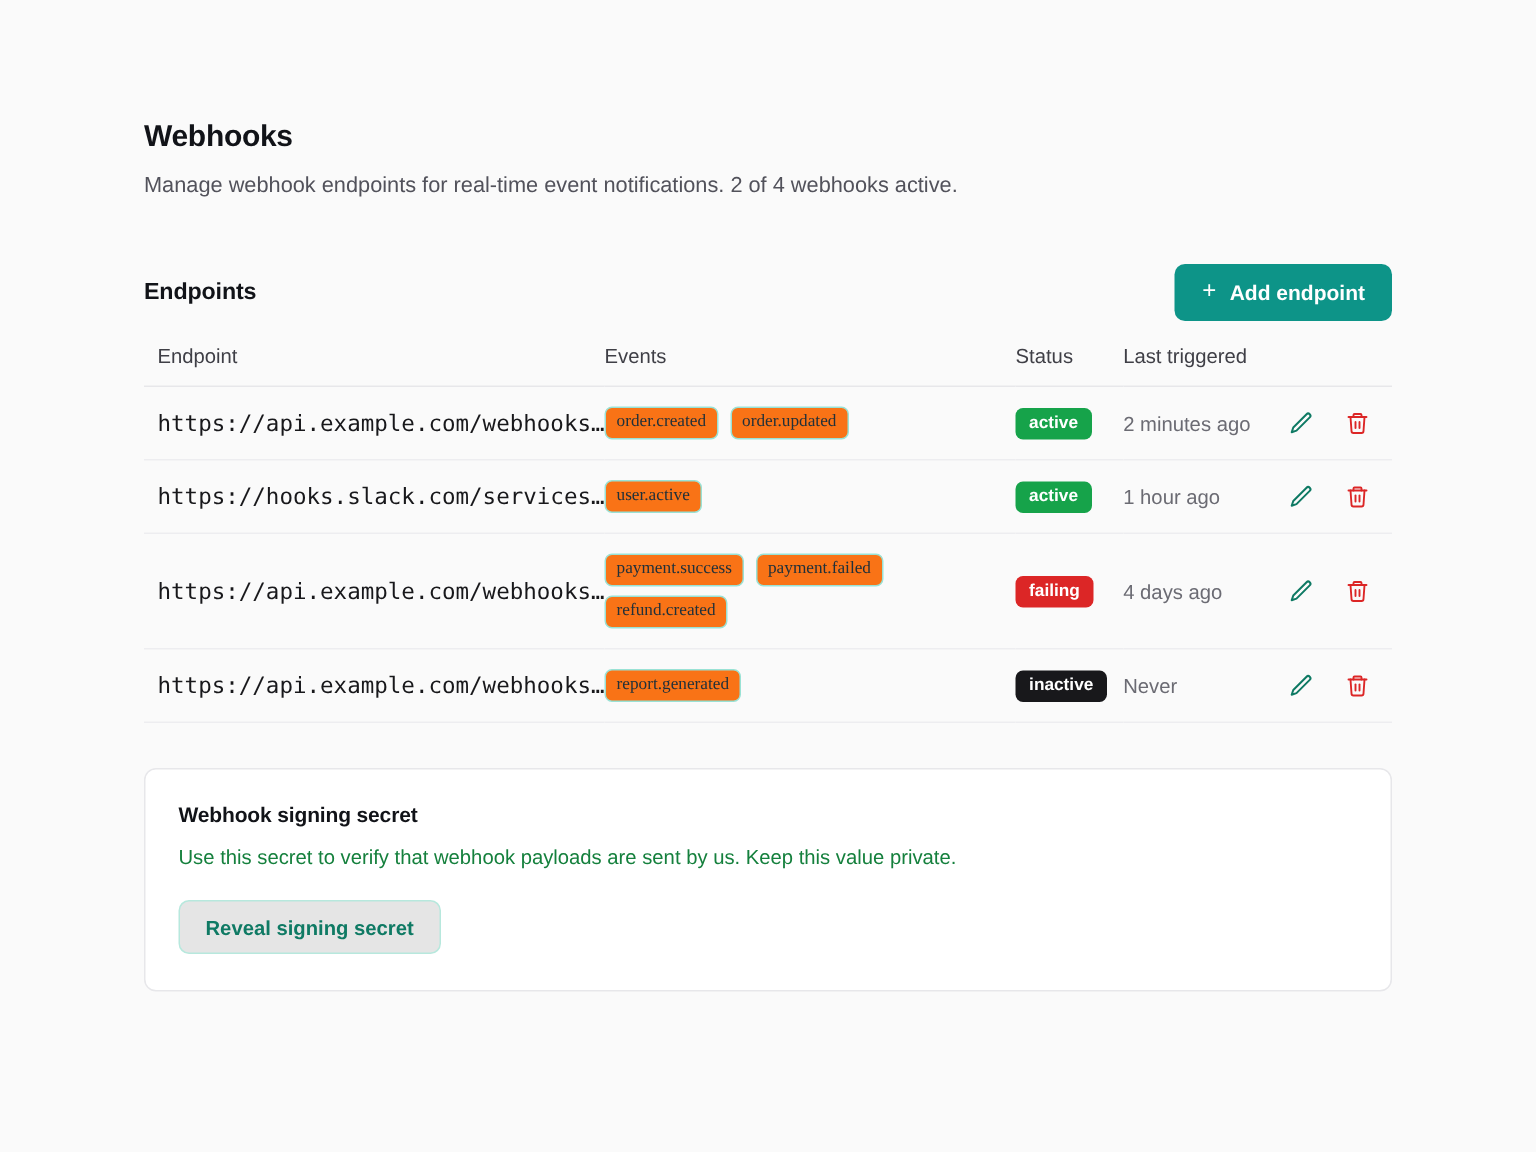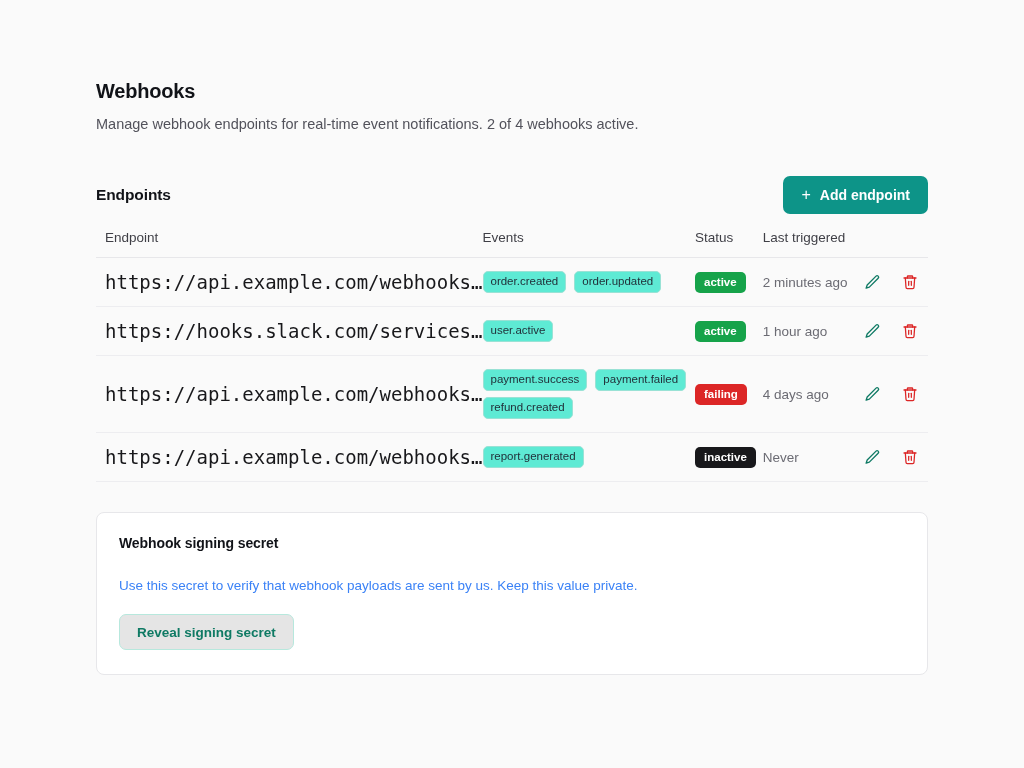--- a/index.html
+++ b/index.html
@@ -109,43 +109,44 @@
   .table tbody tr { border-bottom: 1px solid #ededf0; }
 
   .table tbody td {
     padding: 13px 0;
     vertical-align: middle;
   }
 
   .cell-endpoint {
     padding-left: 9px !important;
     font-family: "DejaVu Sans Mono", monospace;
-    font-size: 19px;
+    font-size: 15px;
     color: #18181b;
     white-space: nowrap;
     overflow: hidden;
   }
 
   .event-list {
     display: flex;
     flex-wrap: wrap;
     gap: 6px 8px;
     max-width: 270px;
   }
 
   .event-badge {
     display: inline-block;
     padding: 3px 7px 4px 7px;
     border: 1px solid #99e2d5;
-    background: #5eead4;
+    background: #f97316;
     border-radius: 5px;
     font-size: 11.5px;
     color: #21313a;
     line-height: 13px;
     white-space: nowrap;
+    font-family: Liberation Serif, serif;
   }
 
   .status-badge {
     display: inline-block;
     padding: 3px 9px 4px 9px;
     border-radius: 5px;
     font-size: 11.5px;
     font-weight: 700;
     line-height: 14px;
     color: #ffffff;
@@ -192,23 +193,23 @@
   }
 
   .secret-title {
     font-size: 14px;
     font-weight: 700;
     color: #111318;
     letter-spacing: -0.1px;
   }
 
   .secret-desc {
-    margin-top: 25px;
+    margin-top: 11px;
     font-size: 13.5px;
-    color: #3b82f6;
+    color: #15803d;
     line-height: 19px;
   }
 
   .btn-outline {
     margin-top: 19px;
     display: inline-flex;
     align-items: center;
     justify-content: center;
     height: 36px;
     padding: 0 17px;

